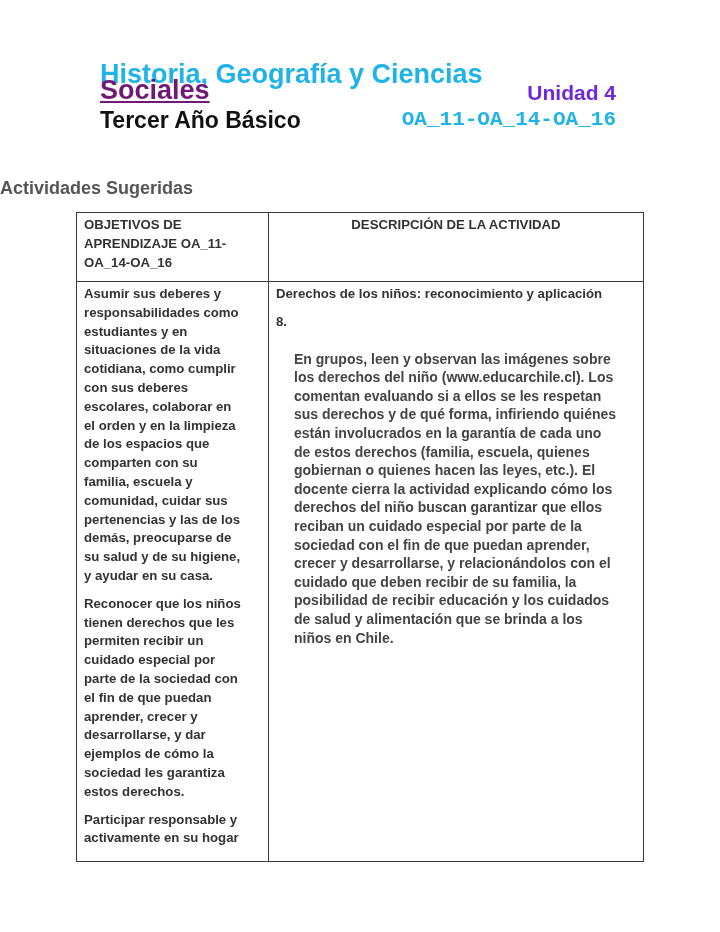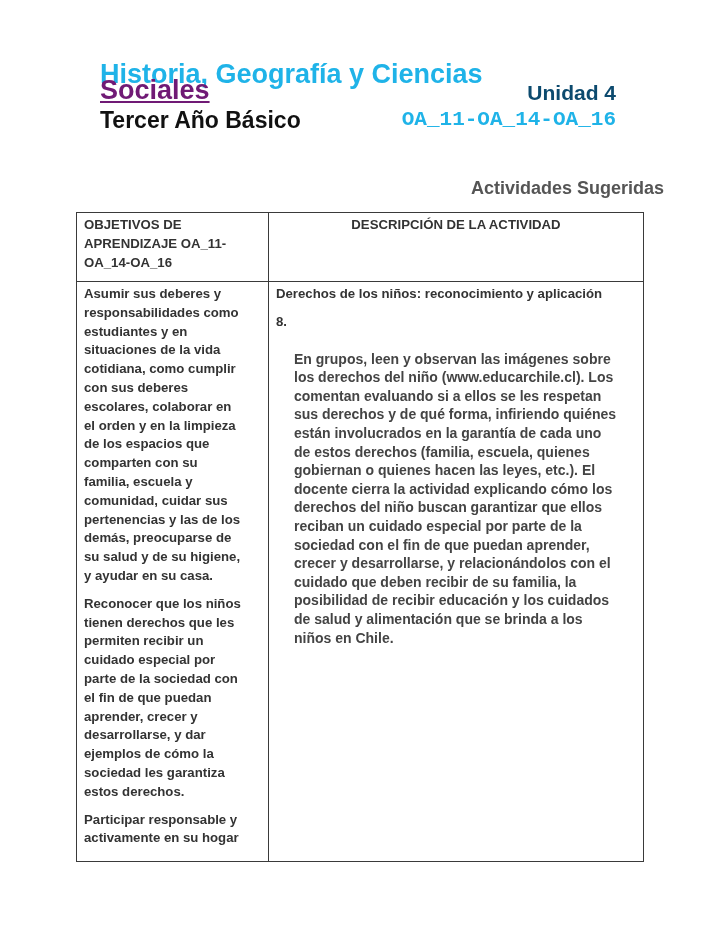--- a/index.html
+++ b/index.html
@@ -42,21 +42,21 @@
       white-space: nowrap;
       line-height: 32px;
       text-decoration: underline;
     }
     .unit {
       position: absolute;
       right: 0;
       top: 40px;
       font-size: 21px;
       font-weight: bold;
-      color: #0c4a6e;
+      color: #6d28d9;
       line-height: 26px;
       white-space: nowrap;
     }
     .grade {
       position: absolute;
       left: 0;
       top: 67px;
       font-size: 23px;
       font-weight: bold;
       color: #111111;
@@ -72,21 +72,21 @@
       color: #1fb3e8;
       line-height: 26px;
       white-space: nowrap;
       font-family: Liberation Mono, monospace;
     }
     .section-title {
       position: absolute;
       left: 0;
       width: 664px;
       top: 176px;
-      text-align: right;
+      text-align: left;
       font-size: 18px;
       font-weight: bold;
       color: #555555;
       line-height: 24px;
     }
     table.activities {
       position: absolute;
       left: 76px;
       top: 212px;
       width: 568px;

